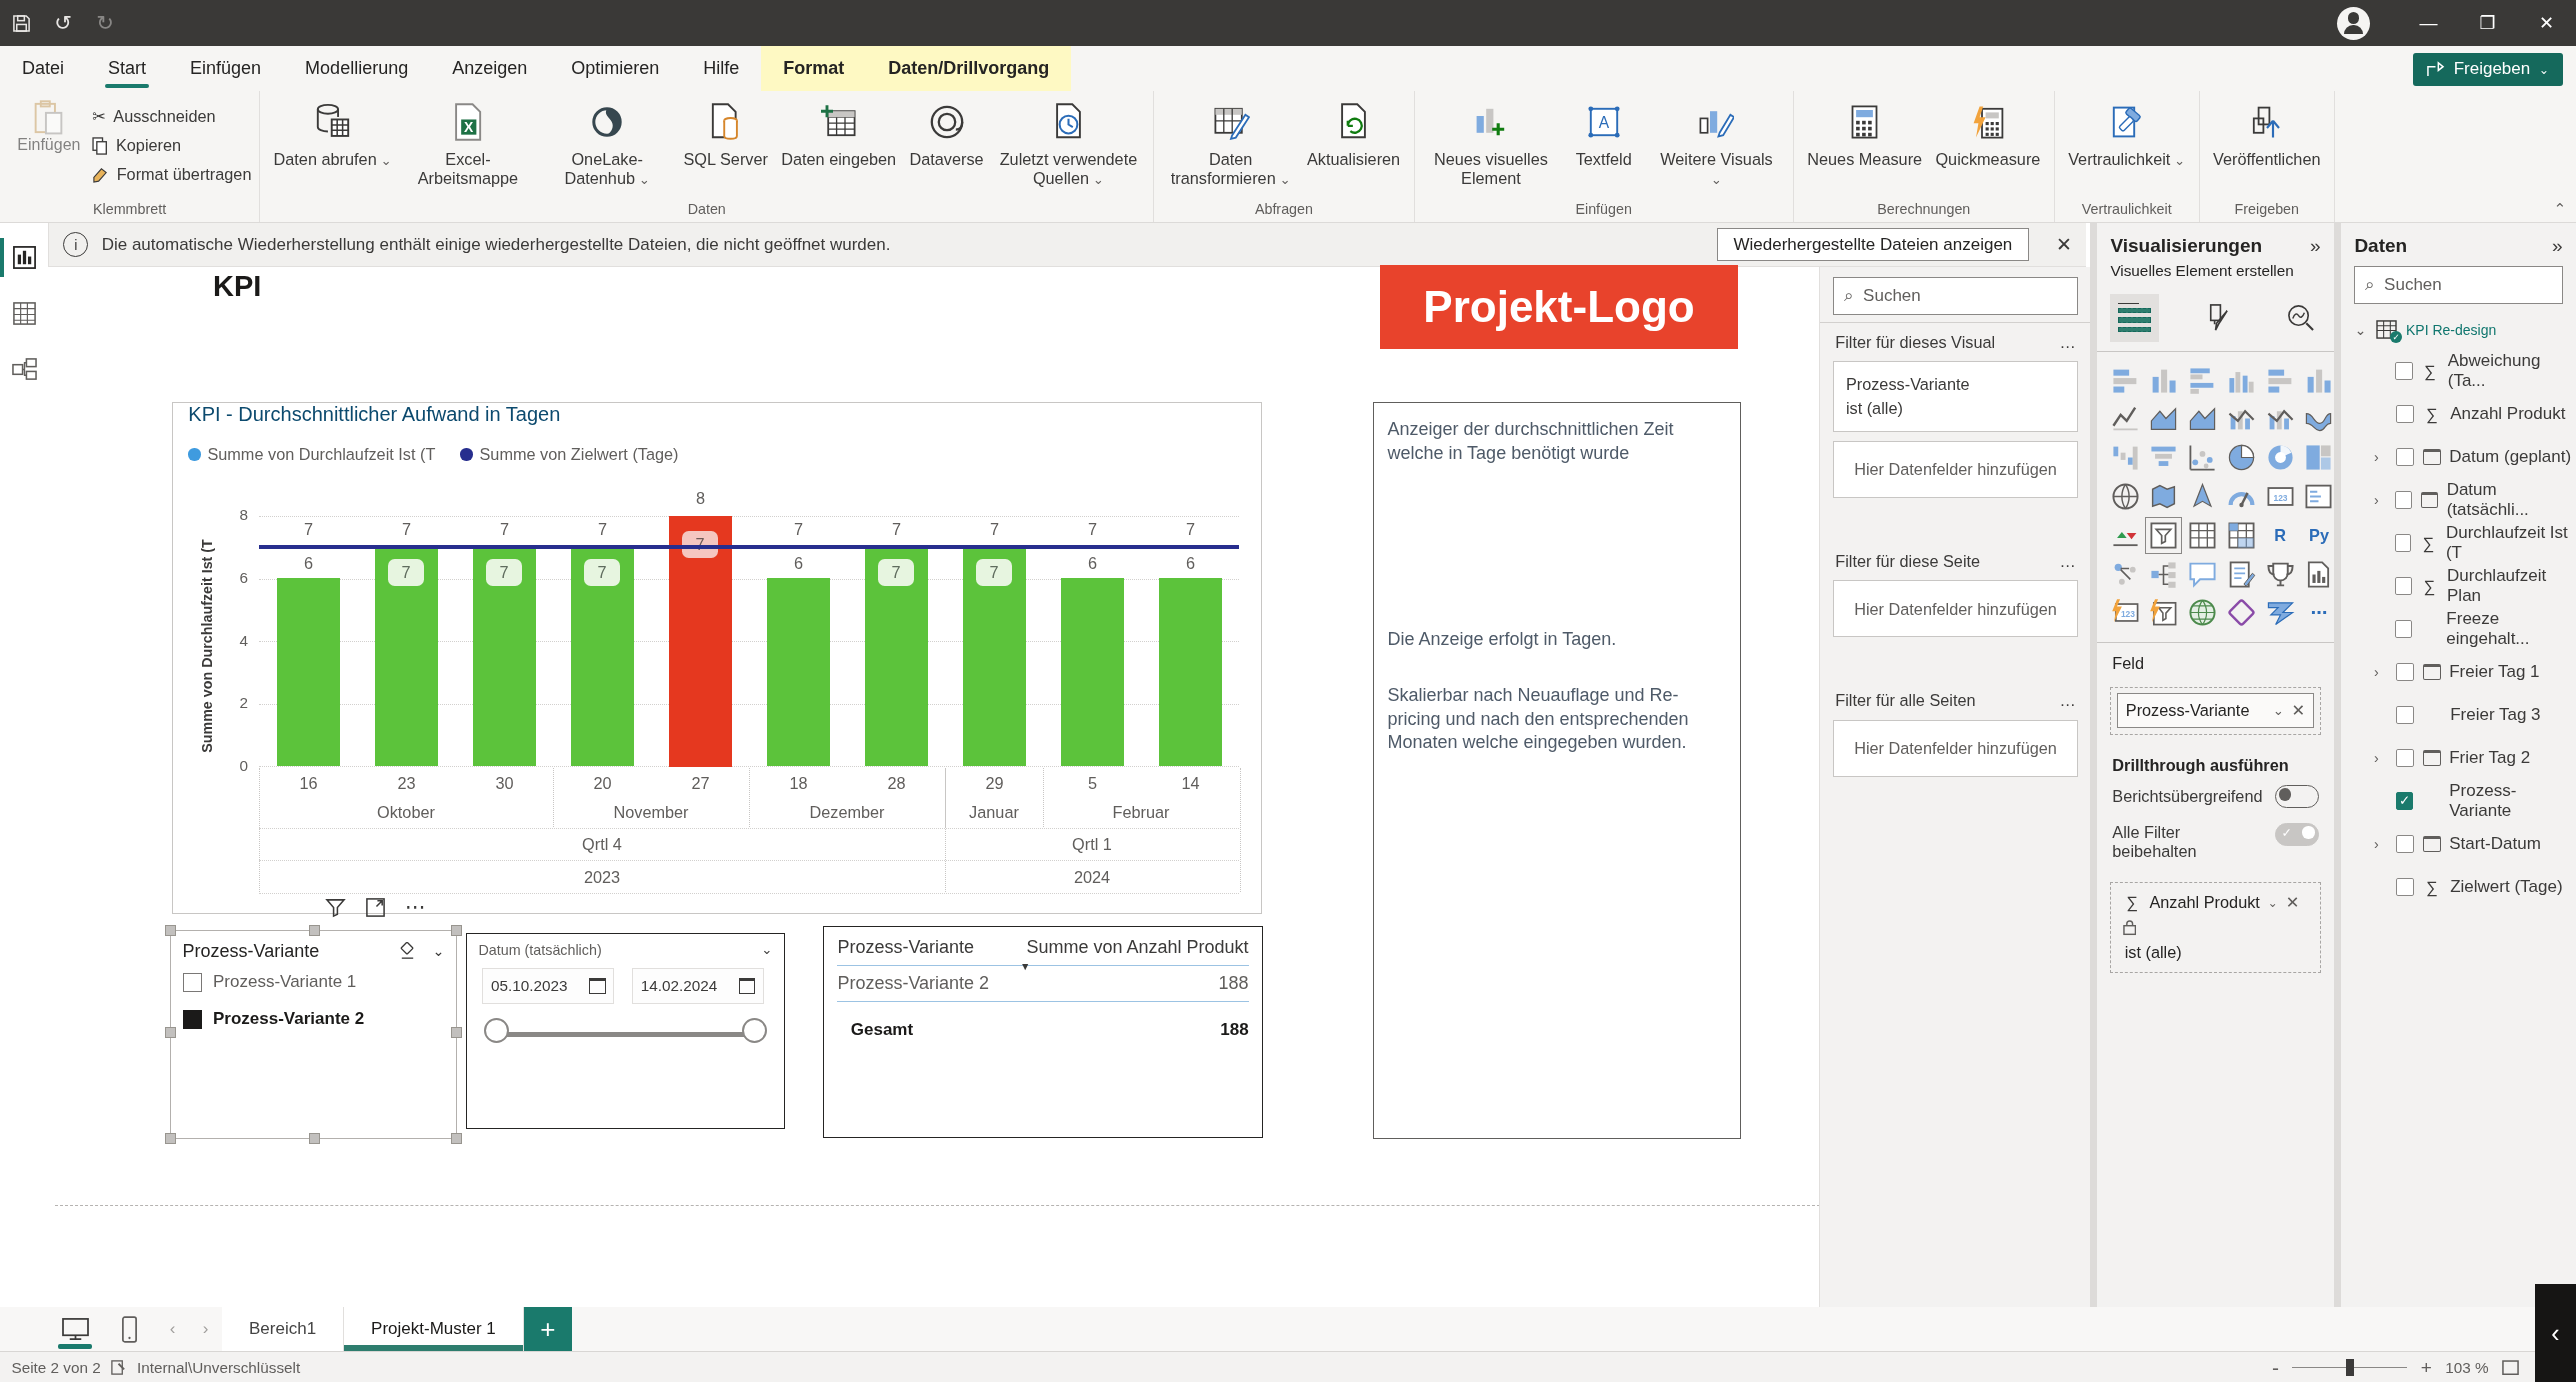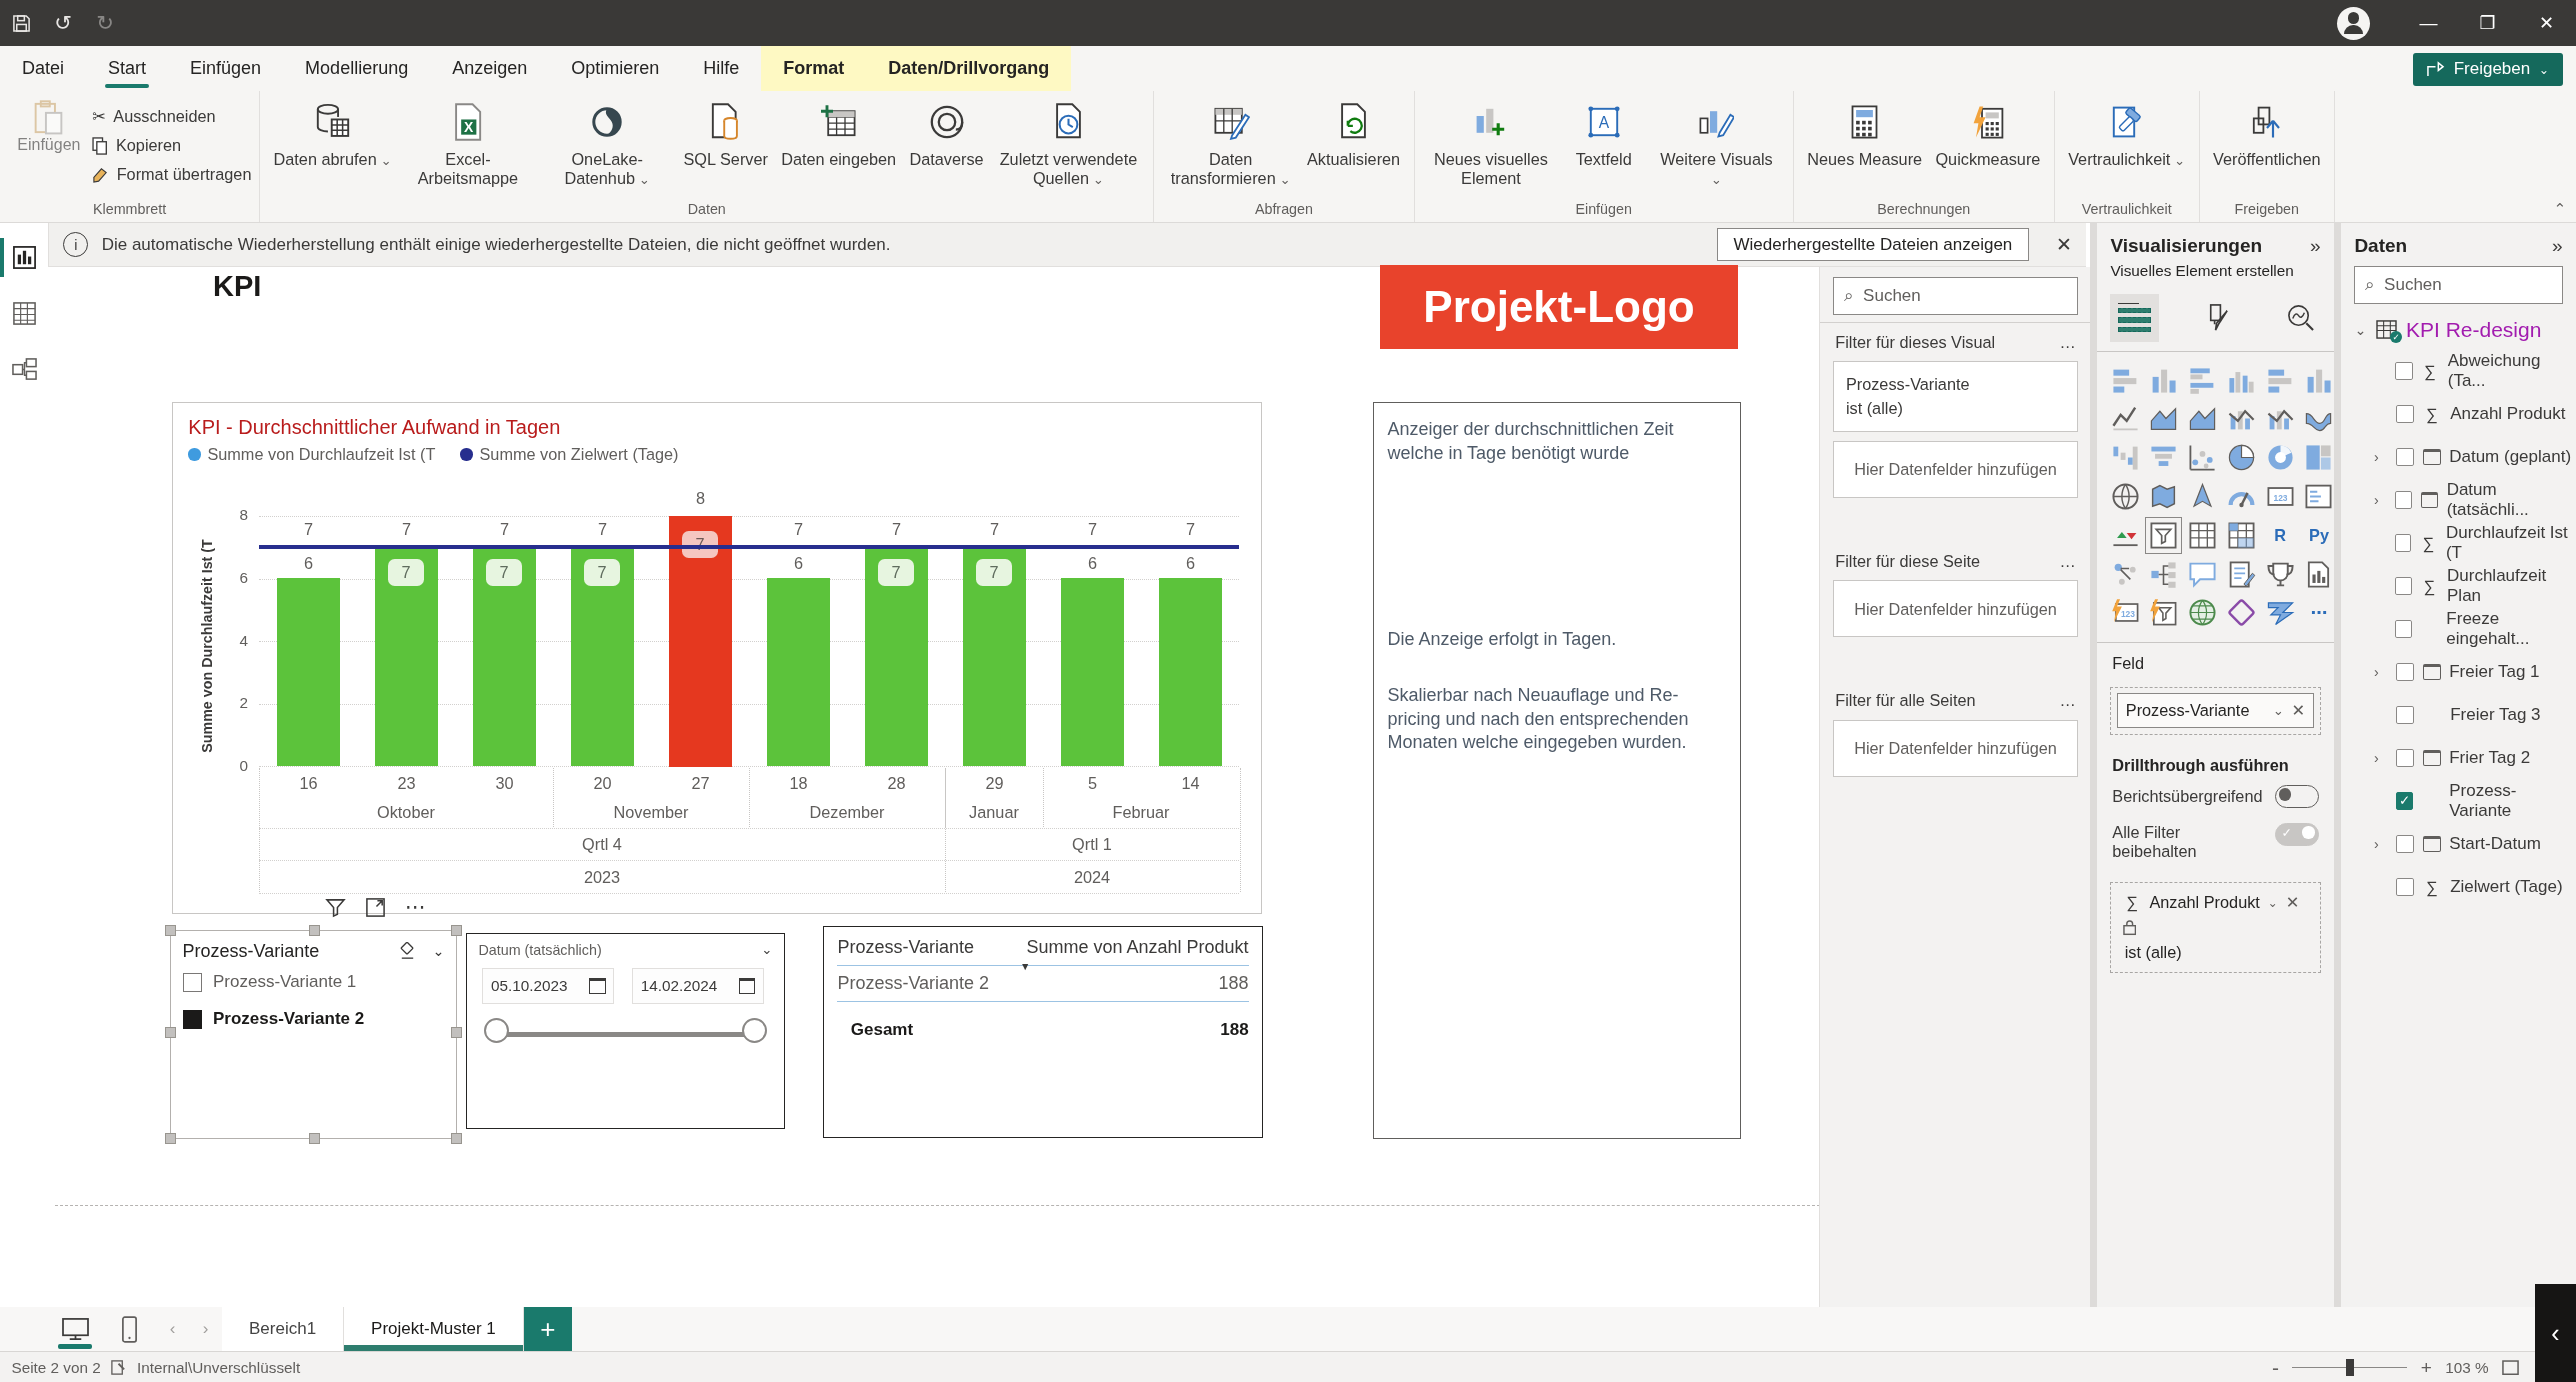--- a/index.html
+++ b/index.html
@@ -44,21 +44,21 @@
   .sbitem{position:absolute;left:0;width:48px;height:50px;display:flex;align-items:center;justify-content:center;}
   .sbitem.active:before{content:"";position:absolute;left:0;top:5.7px;bottom:5.7px;width:3.8px;background:#1a7a6c;}
   
   #canvas{left:48px;top:267px;width:1772px;height:1040px;background:#fff;}
   #kpihead{left:177px;top:270px;font-size:29px;font-weight:bold;color:#1b1a19;margin-left:36px;}
   #logo{left:1380px;top:265px;width:358px;height:84px;background:#e8432c;display:flex;align-items:center;justify-content:center;
     color:#fff;font-size:44px;font-weight:bold;}
   #pagebreak{left:55px;top:1205px;width:1765px;border-top:1.9px dashed #b5b3b1;}
   
   #chart{left:172px;top:402px;width:1090px;height:512px;background:#fff;border:1px solid #c8c6c4;box-sizing:border-box;}
-  #charttitle{left:15.3px;top:13px;font-size:20px;color:#b91c1c;}
+  #charttitle{left:15.3px;top:0;font-size:20px;color:#0c4a6e;}
   .legend{display:flex;align-items:center;gap:6.7px;font-size:16.3px;color:#605e5c;}
   .ldot{width:12.4px;height:12.4px;border-radius:50%;}
   #ylab{left:-92px;top:235px;width:251px;transform:rotate(-90deg);font-size:14.3px;font-weight:bold;color:#3b3a39;text-align:center;}
   .grid{position:absolute;left:86px;width:980px;border-top:1px dotted #d2d0ce;}
   .tick{position:absolute;left:33px;width:42px;text-align:right;font-size:15.3px;color:#605e5c;}
   .bar{position:absolute;width:63px;background:#5cc33b;}
   .bar.over{background:#e5381f;}
   .dlab{position:absolute;width:77px;text-align:center;font-size:16.3px;color:#605e5c;}
   .pill{position:absolute;width:36px;height:27px;border-radius:6.7px;text-align:center;line-height:27px;font-size:16.3px;}
   .pill.g{background:#e7f5e0;color:#5f6c5e;}
@@ -1014,21 +1014,21 @@
   </div>
   <div class="trow" style="height:40px;margin-top:5.7px">
     <span class="exp">⌄</span>
     <span style="position:relative">
       <svg width="21" height="19" viewBox="0 0 22 20">
           <rect x="1" y="1" width="20" height="18" fill="none" stroke="#3b3a39" stroke-width="1.5"></rect>
           <path d="M1 6h20M1 11h20M8 1v18M15 1v18" stroke="#3b3a39" stroke-width="1.1"></path>
         </svg>
       <span style="position:absolute;right:-4.8px;bottom:-3.8px;width:12.4px;height:12.4px;border-radius:50%;background:#1a7a6c;color:#fff;font-size:8.6px;text-align:center;line-height:12.4px;">✓</span>
     </span>
-    <span style="font-size:21px;color:#a21caf">KPI Re-design</span>
+    <span style="font-size:14px;color:#0f766e">KPI Re-design</span>
   </div>
   <div id="fieldtree">
       <div class="trow" style="padding-left: 33px;">
         <span class="exp"></span>
         <span class="tcb"></span>
         <span class="sig">∑</span>
         <span>Abweichung (Ta...</span>
       </div>
       <div class="trow" style="padding-left: 33px;">
         <span class="exp"></span>

